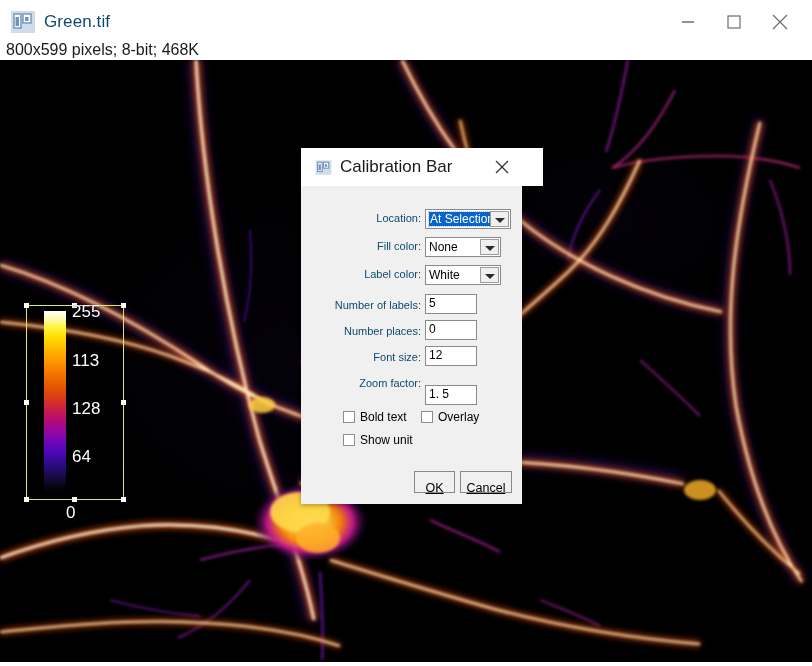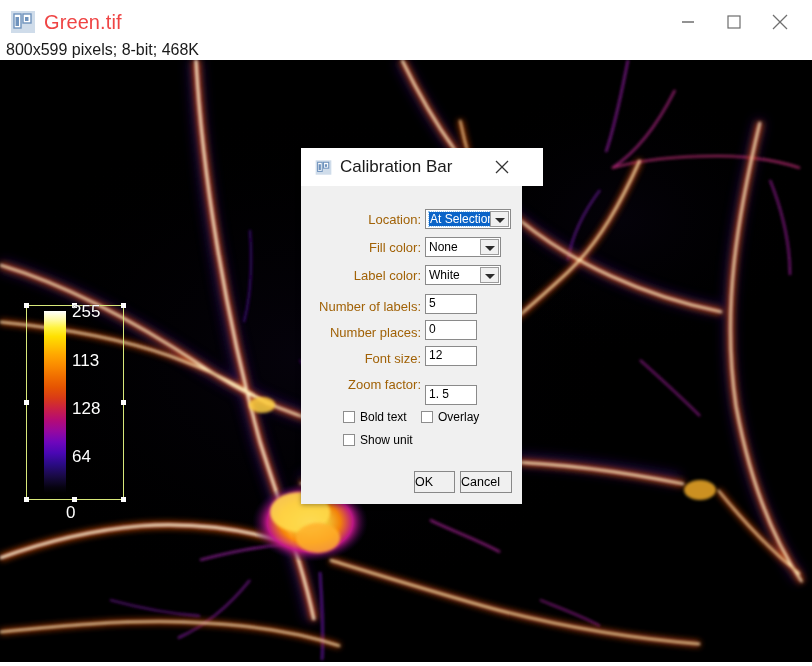--- a/index.html
+++ b/index.html
@@ -13,21 +13,21 @@
   
   .titlebar{
     position:absolute;left:0;top:0;width:812px;height:44px;
     background:#ffffff;
   }
   .tb-icon{
     position:absolute;left:10px;top:9px;width:26px;height:26px;
   }
   .tb-title{
     position:absolute;left:44px;top:8px;
-    font-size:20px;color:#ef4444;letter-spacing:.1px;
+    font-size:17px;color:#0c4a6e;letter-spacing:.1px;
     font-family:"Liberation Sans",sans-serif;
     line-height:28px;white-space:nowrap;
   }
   .tb-btn{
     position:absolute;top:0;width:46px;height:44px;
     cursor:default;
   }
   .tb-btn .glyph{position:absolute;left:0;top:0;width:46px;height:44px;}
   .tb-min{left:665px;}
   .tb-max{left:711px;}
@@ -120,21 +120,21 @@
     position:absolute;left:188px;top:7px;width:26px;height:24px;cursor:default;
   }
   .dlg-body{
     position:absolute;left:0;top:38px;width:221px;height:318px;
     background:#f0f0f0;
   }
 
   .row{position:absolute;height:22px;}
   .row .lab{
     position:absolute;right:0;top:3px;
-    font-size:13px;color:#a16207;white-space:nowrap;text-align:right;
+    font-size:11px;color:#0c4a6e;white-space:nowrap;text-align:right;
   }
   .labcol{position:absolute;left:0;width:120px;}
 
   .combo{
     position:absolute;height:20px;background:#ffffff;
     border:1px solid #8a8a8a;box-sizing:border-box;
   }
   .combo .val{
     position:absolute;left:3px;top:2px;font-size:12px;color:#000;
     white-space:nowrap;
@@ -171,22 +171,23 @@
     position:absolute;left:17px;top:0px;font-size:12px;color:#000;
     white-space:nowrap;
   }
 
   .btn{
     position:absolute;height:22px;background:#f0f0f0;
     border:1px solid #888888;box-sizing:border-box;
     font-size:12.5px;color:#000;cursor:default;
   }
   .btn span{
-    position:absolute;left:0;top:3px;width:100%;
+    position:absolute;left:0;top:9px;width:100%;text-align:center;
     display:block;
+    text-decoration:underline;
   }
 </style>
 </head>
 <body>
 
 <div id="app">
 
   <div class="titlebar">
     <div class="tb-icon">
       <svg width="26" height="26" viewBox="0 0 26 26">

